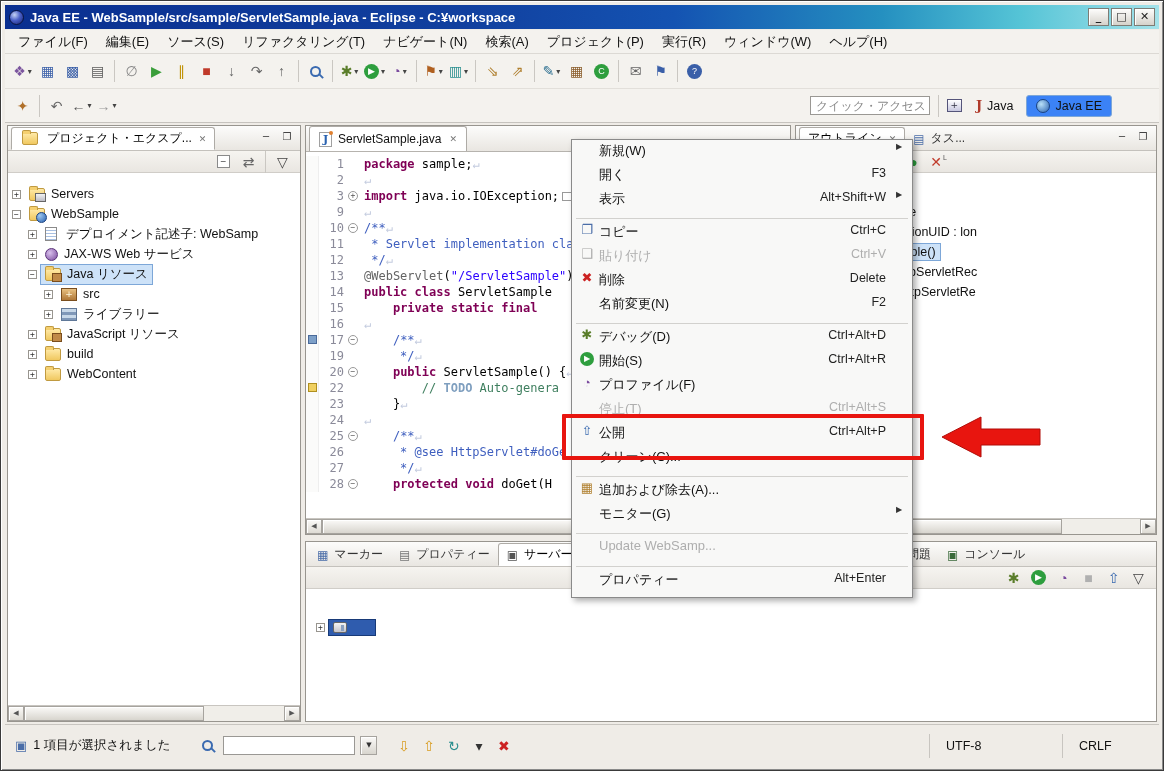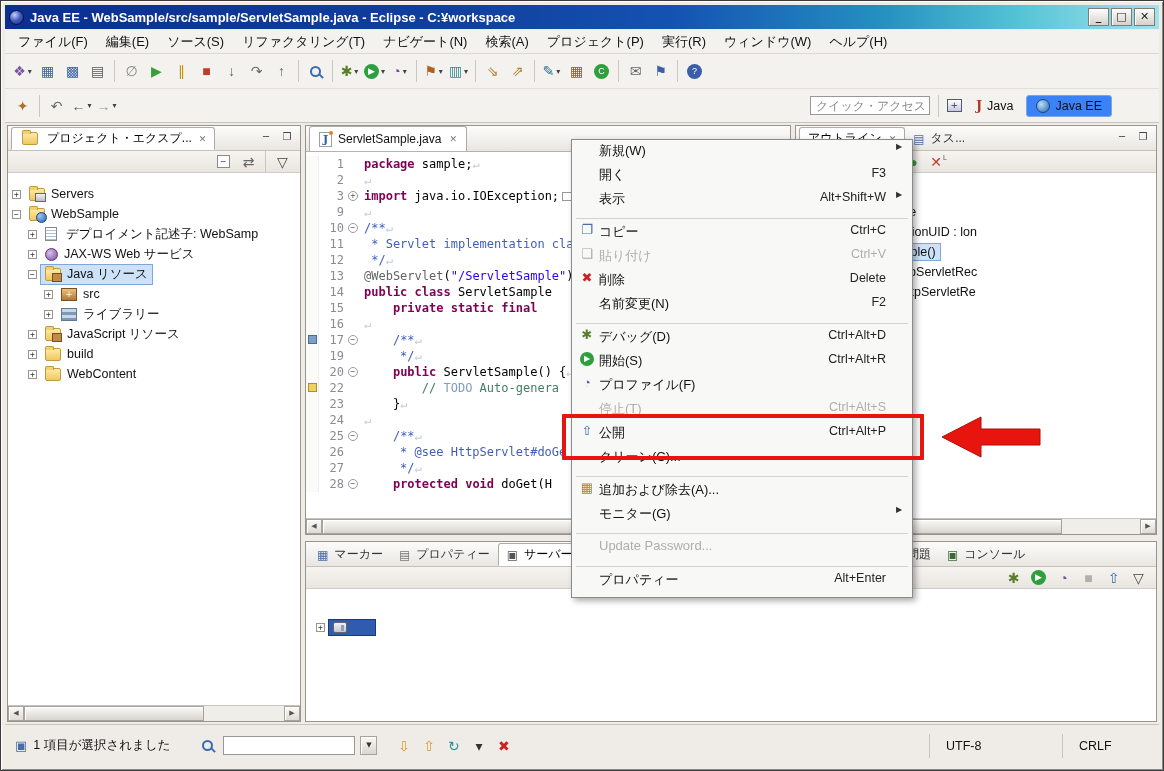--- a/index.html
+++ b/index.html
@@ -104,21 +104,21 @@
   .mk-task{background:#7da0c8;border:1px solid #4a6a9a}
   .mk-warn{background:#f0d060;border:1px solid #b09020}
   .lnum{width:27px;text-align:right;color:#8a8a99;flex:none;padding-right:2px}
   .lfold{width:14px;flex:none;display:flex;justify-content:center}
   .fdot{width:10px;height:10px;border:1px solid #999;border-radius:50%;background:#fff;
     font:8px/8px "DejaVu Sans Mono",monospace;text-align:center;color:#555;margin-top:3px}
   .ltext{white-space:pre;padding-left:4px}
   .s-kw{color:#7f0055;font-weight:bold}
   .s-jd{color:#3f5fbf}
   .s-cm{color:#3f7f5f}
-  .s-todo{color:#7f9fbf;font-weight:normal}
+  .s-todo{color:#7f9fbf;font-weight:bold}
   .s-str{color:#2a00ff}
   .s-an{color:#646464}
   .s-pl{color:#000}
   .s-ws{color:#c4ccdf}
   .s-fb{display:inline-block;width:10px;height:9px;border:1px solid #999;margin-left:3px;vertical-align:middle;background:#fff}
 
   
   .hscroll{position:absolute;left:0;right:0;bottom:0;height:16px;background:#f0eee9;border-top:1px solid #c8c5c0;display:flex}
   .sbtn{width:16px;height:15px;background:linear-gradient(#fbfaf8,#dedbd4);border:1px solid #a6a39e;
     box-shadow:inset 1px 1px 0 #fff;font:7px/13px "DejaVu Sans",sans-serif;text-align:center;color:#555;flex:none}
@@ -900,21 +900,21 @@
       </div>
       <div class="cmi">
         <span class="cicon"></span>
         <span class="clabel">モニター(G)</span>
         <span class="cshort"></span>
         <span class="carrow">▶</span>
       </div>
       <div class="csep"></div>
       <div class="cmi dis">
         <span class="cicon"></span>
-        <span class="clabel">Update Password...</span>
+        <span class="clabel">Update WebSamp...</span>
         <span class="cshort"></span>
         <span class="carrow hid"></span>
       </div>
       <div class="csep"></div>
       <div class="cmi">
         <span class="cicon"></span>
         <span class="clabel">プロパティー</span>
         <span class="cshort">Alt+Enter</span>
         <span class="carrow hid"></span>
       </div>

